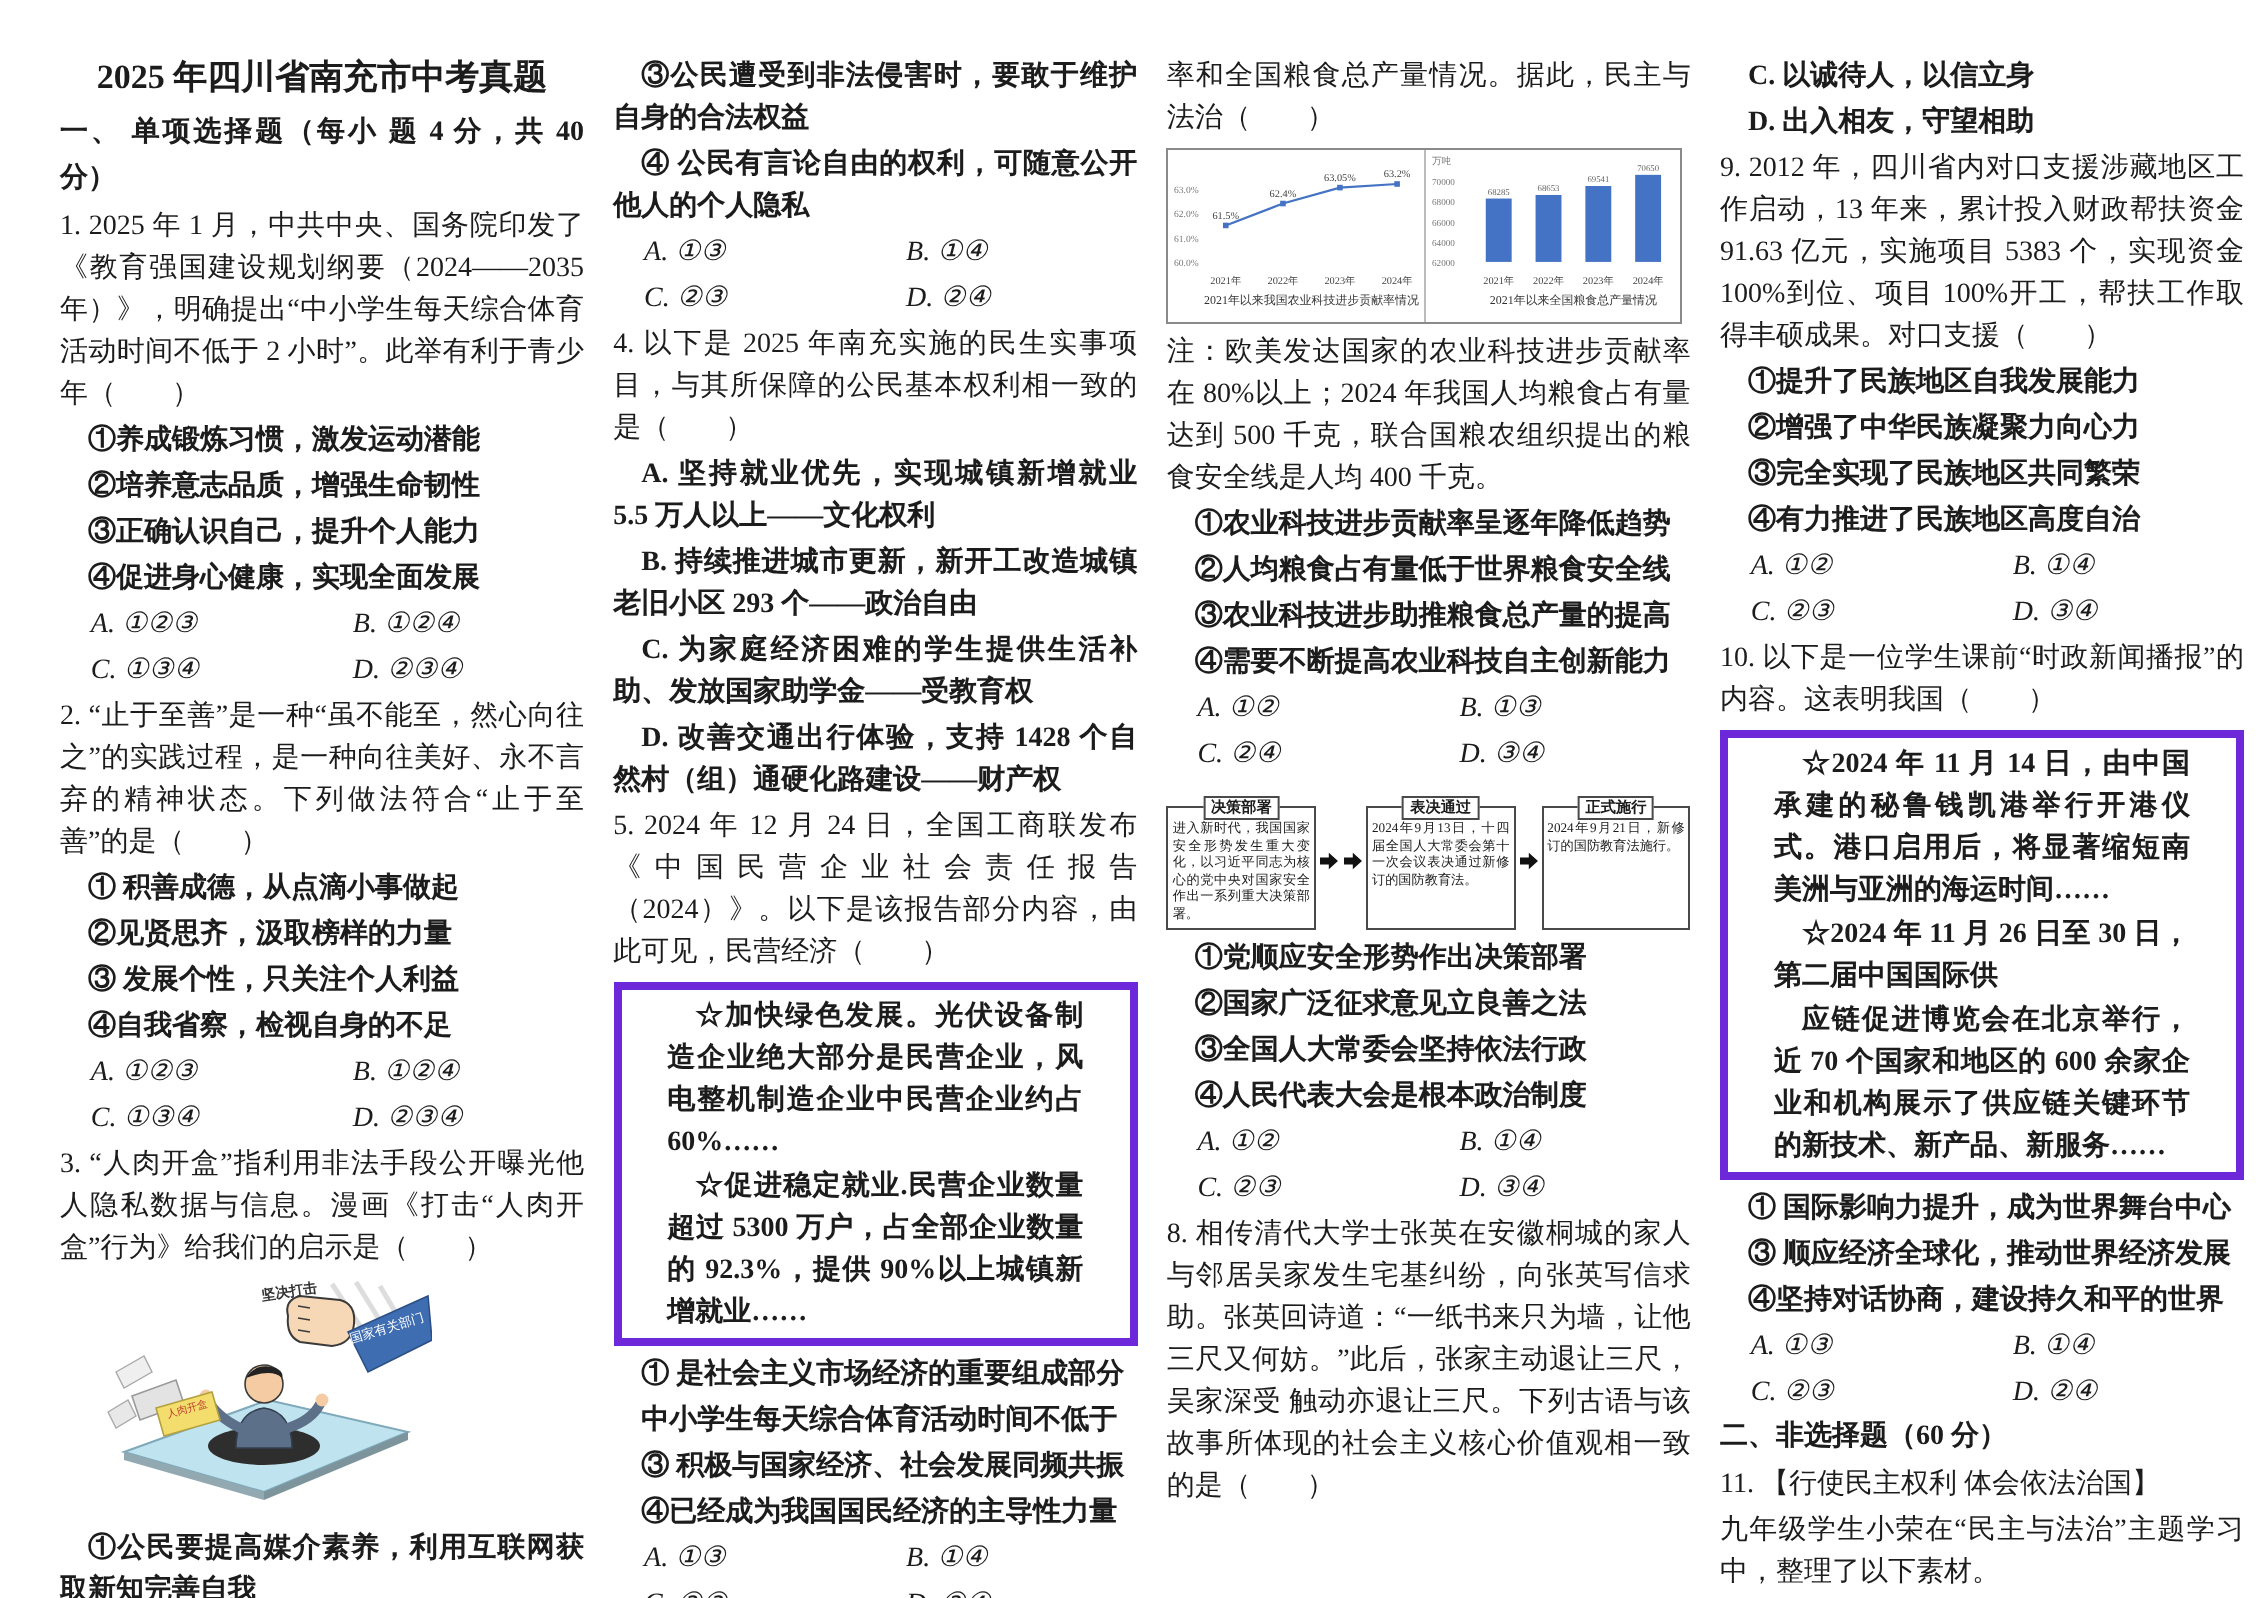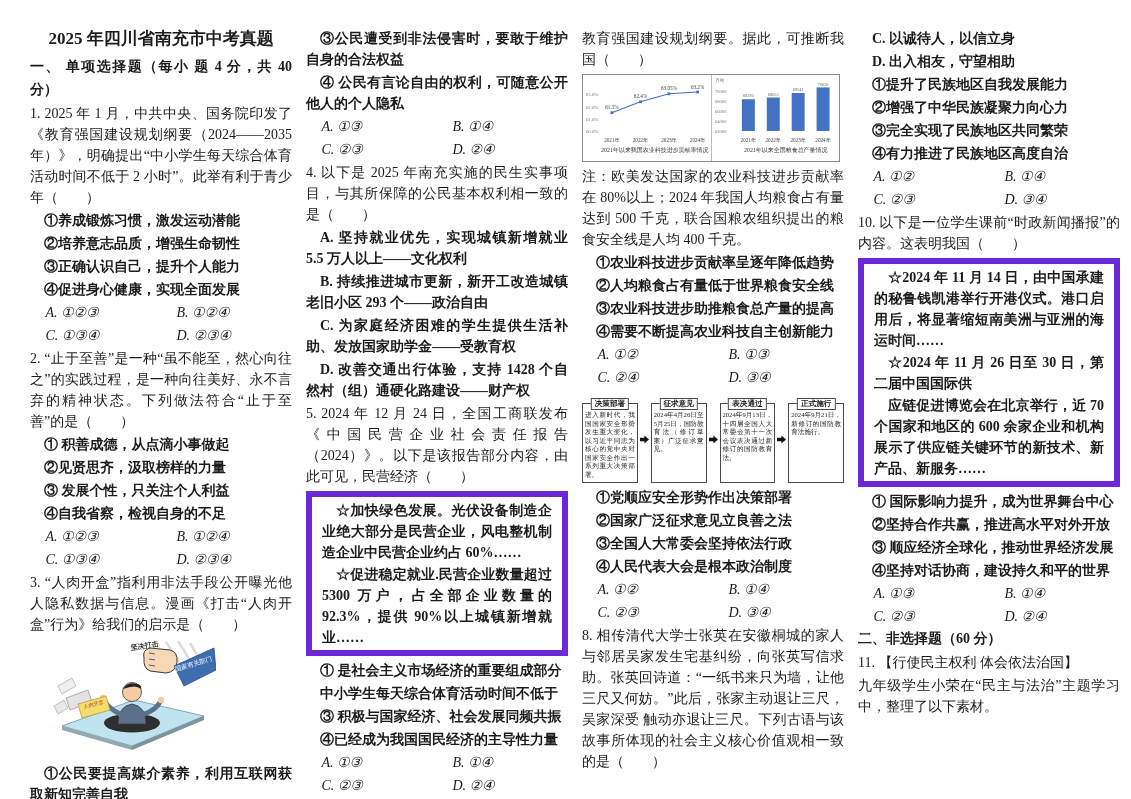--- a/index.html
+++ b/index.html
@@ -1,27 +1,27 @@
 <!DOCTYPE html>
 <html><head>
 <meta charset="utf-8">
 <style>
   html,body{margin:0;padding:0;background:#fff;}
   body{width:1131px;height:799px;overflow:hidden;
        font-family:"Liberation Serif","DejaVu Serif",serif;color:#1c1c1c;}
   .page{box-sizing:border-box;width:1131px;height:670px;
-        display:flex;gap:14px;padding:26px 9px 0 30px;}
+        display:flex;gap:14px;padding:26px 9px 0 30px;justify-content:space-between;}
   .col{flex:0 0 262px;width:262px;font-size:14px;line-height:21px;text-align:justify;}
   .doc-title{font-size:17px;font-weight:bold;text-align:center;line-height:26px;margin-bottom:3px;}
   .h{font-weight:bold;line-height:23px;}
   .para{margin-top:2px;}
   .opt{text-indent:1em;margin-top:2px;font-weight:bold;}
   .abrow{display:flex;margin-top:2px;font-style:italic;}
   .abrow span{width:50%;box-sizing:border-box;padding-left:1.1em;}
-  .box{border:6px solid #6d28d9;padding:2px 10px;margin:4px 0;}
+  .box{border:4px solid #6d28d9;padding:2px 23px;margin:4px 0;}
   .box .boxline{margin-top:1px;}
   .charts{display:flex;border:1px solid #8a8a8a;background:#fff;margin:4px 0;width:256px;}
   .charts .panel{display:block;}
   .charts .panel.first{border-right:1px solid #bbb;}
   .flow{display:flex;align-items:stretch;gap:1px;margin:9px 0 4px 0;}
   .fstep{flex:1;position:relative;border:1px solid #4a4a4a;margin-top:6px;
          padding:7px 2px 2px 2px;font-size:6.6px;line-height:1.3;text-align:justify;}
   .ftitle{position:absolute;top:-6px;left:50%;transform:translateX(-50%);
           background:#fff;border:1px solid #4a4a4a;padding:0 3px;font-size:7.6px;
           white-space:nowrap;font-weight:bold;line-height:1.3;}
@@ -131,21 +131,21 @@
         <span>A. ①③</span>
         <span>B. ①④</span>
       </div>
       <div class="abrow">
         <span>C. ②③</span>
         <span>D. ②④</span>
       </div>
       <div class="para">6. 下图是我国 2021 年至 2024 年农业科技进步贡献</div>
     </div>
   <div class="col">
-      <div class="para">教育强国建设规划纲要。据此，可推断我国（　　）</div>
+      <div class="para">率和全国粮食总产量情况。据此，民主与法治（　　）</div>
       <div class="charts">
         <svg class="panel first" width="128" height="86" viewBox="0 0 128 86">
           <rect x="0" y="0" width="128" height="86" fill="#ffffff"></rect>
           <text x="3" y="21.3" font-size="4.8" fill="#777">63.0%</text>
           <text x="3" y="33.6" font-size="4.8" fill="#777">62.0%</text>
           <text x="3" y="45.8" font-size="4.8" fill="#777">61.0%</text>
           <text x="3" y="58.0" font-size="4.8" fill="#777">60.0%</text>
           <polyline points="29.0,37.7 57.7,26.7 86.3,18.7 115.0,16.9" fill="none" stroke="#4472c4" stroke-width="1.1"></polyline>
           <rect x="27.6" y="36.3" width="2.8" height="2.8" fill="#4472c4"></rect>
           <text x="29.0" y="34.3" font-size="5.2" fill="#444" text-anchor="middle">61.5%</text>
@@ -198,24 +198,20 @@
         <span>D. ③④</span>
       </div>
       <div class="flow">
         <div class="fstep">
           <span class="ftitle">决策部署</span>
           <div class="fbody">进入新时代，我国国家安全形势发生重大变化，以习近平同志为核心的党中央对国家安全作出一系列重大决策部署。</div>
         </div>
         <span class="farrow"><svg width="9" height="9" viewBox="0 0 9 9">
             <path d="M0 2.7h4.4V0.4L9 4.5 4.4 8.6V6.3H0z" fill="#111"></path>
           </svg></span>
-        <div class="fstep">
-          <span class="ftitle">征求意见</span>
-          <div class="fbody">2024年4月26日至5月25日，国防教育法（修订草案）广泛征求意见。</div>
-        </div>
         <span class="farrow"><svg width="9" height="9" viewBox="0 0 9 9">
             <path d="M0 2.7h4.4V0.4L9 4.5 4.4 8.6V6.3H0z" fill="#111"></path>
           </svg></span>
         <div class="fstep">
           <span class="ftitle">表决通过</span>
           <div class="fbody">2024年9月13日，十四届全国人大常委会第十一次会议表决通过新修订的国防教育法。</div>
         </div>
         <span class="farrow"><svg width="9" height="9" viewBox="0 0 9 9">
             <path d="M0 2.7h4.4V0.4L9 4.5 4.4 8.6V6.3H0z" fill="#111"></path>
           </svg></span>
@@ -234,40 +230,40 @@
       </div>
       <div class="abrow">
         <span>C. ②③</span>
         <span>D. ③④</span>
       </div>
       <div class="para">8. 相传清代大学士张英在安徽桐城的家人与邻居吴家发生宅基纠纷，向张英写信求助。张英回诗道：“一纸书来只为墙，让他三尺又何妨。”此后，张家主动退让三尺，吴家深受 触动亦退让三尺。下列古语与该故事所体现的社会主义核心价值观相一致的是（　　）</div>
     </div>
   <div class="col">
       <div class="opt">C. 以诚待人，以信立身</div>
       <div class="opt">D. 出入相友，守望相助</div>
+      <div class="para">9. 2012 年，四川省内对口支援涉藏地区工作启动，13 年来，累计投入财政帮扶资金 91.63 亿元，实施项目 5383 个，实现资金 100%到位、项目 100%开工，帮扶工作取得丰硕成果。对口支援（　　）</div>
       <div class="opt">①提升了民族地区自我发展能力</div>
       <div class="opt">②增强了中华民族凝聚力向心力</div>
       <div class="opt">③完全实现了民族地区共同繁荣</div>
       <div class="opt">④有力推进了民族地区高度自治</div>
       <div class="abrow">
         <span>A. ①②</span>
         <span>B. ①④</span>
       </div>
       <div class="abrow">
         <span>C. ②③</span>
         <span>D. ③④</span>
       </div>
       <div class="para">10. 以下是一位学生课前“时政新闻播报”的内容。这表明我国（　　）</div>
       <div class="box">
         <div class="opt boxline">☆2024 年 11 月 14 日，由中国承建的秘鲁钱凯港举行开港仪式。港口启用后，将显著缩短南美洲与亚洲的海运时间……</div>
         <div class="opt boxline">☆2024 年 11 月 26 日至 30 日，第二届中国国际供</div>
         <div class="opt boxline">应链促进博览会在北京举行，近 70 个国家和地区的 600 余家企业和机构展示了供应链关键环节的新技术、新产品、新服务……</div>
       </div>
       <div class="opt">① 国际影响力提升，成为世界舞台中心</div>
-      <div class="opt">②坚持合作共赢，推进高水平对外开放</div>
       <div class="opt">③ 顺应经济全球化，推动世界经济发展</div>
       <div class="opt">④坚持对话协商，建设持久和平的世界</div>
       <div class="abrow">
         <span>A. ①③</span>
         <span>B. ①④</span>
       </div>
       <div class="abrow">
         <span>C. ②③</span>
         <span>D. ②④</span>
       </div>

